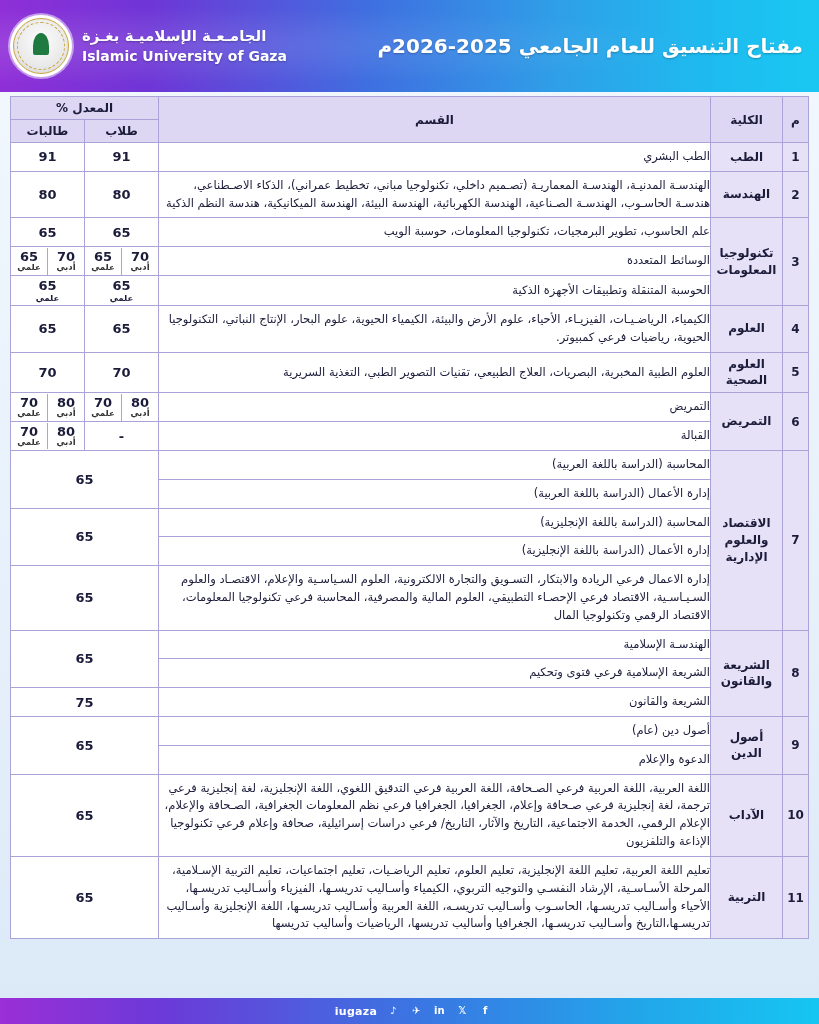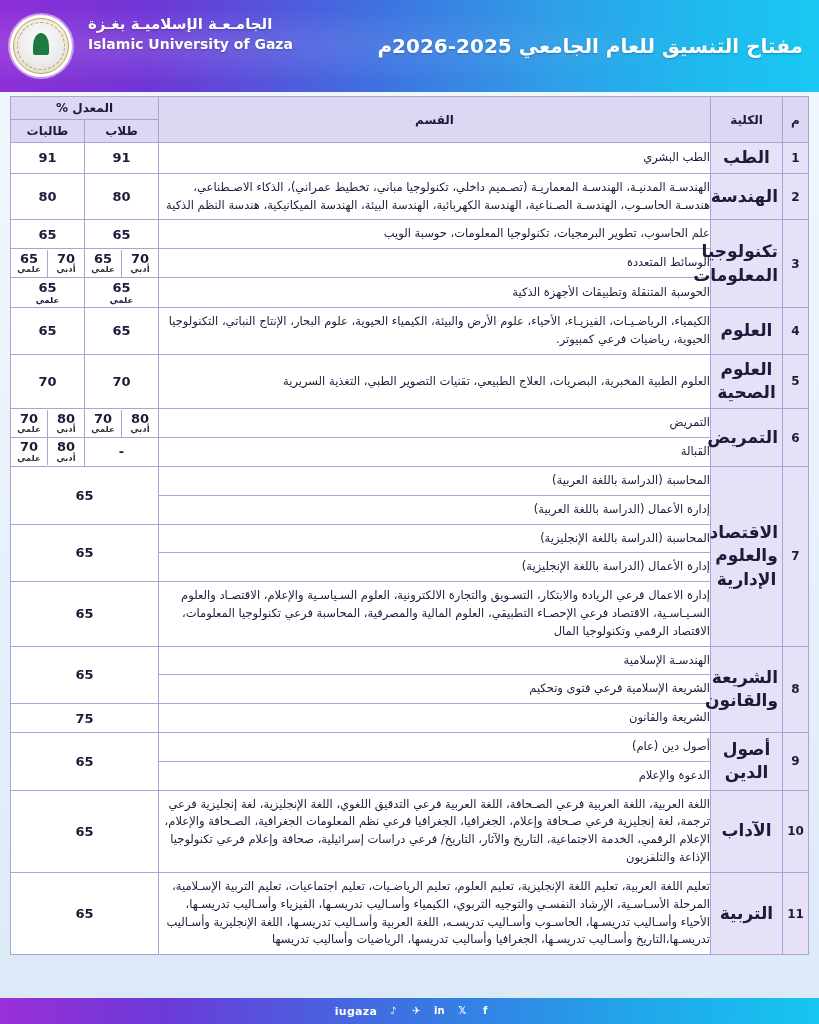--- a/index.html
+++ b/index.html
@@ -35,21 +35,21 @@
     line-height:1.32;
     text-align:left;
     font-size:20px;
     text-shadow:0 1px 2px rgba(0,0,0,.25);
     margin-right:6px;
     z-index:2;
   }
   .hdr-title .l2{color:#fff8c4;}
   .hdr-right{
     margin-right:auto;
-    display:flex;align-items:flex-start;gap:16px;
+    display:flex;align-items:center;gap:10px;
     z-index:2;
   }
   .uni-names{text-align:left;color:#fff;line-height:1.3;}
   .uni-ar{font-size:15px;font-weight:bold;letter-spacing:.5px;text-shadow:0 1px 2px rgba(0,0,0,.25);}
   .uni-en{font-size:14px;font-weight:bold;text-shadow:0 1px 2px rgba(0,0,0,.25);}
   .logo{
     width:62px;height:62px;border-radius:50%;
     background:#fff;
     display:flex;align-items:center;justify-content:center;
     box-shadow:0 0 0 2px rgba(255,255,255,.5);
@@ -100,21 +100,21 @@
   .col-num{width:74px;}
   td.dept{
     text-align:right;
     padding:5px 0;
     line-height:1.55;
     font-size:11.5px;
   }
   td.fac{
     background:#e7e1f7;
     font-weight:bold;
-    font-size:17px;
+    font-size:12px;
     line-height:1.4;
   }
   td.idx{
     background:#e7e1f7;
     font-weight:bold;
     font-size:12px;
   }
   td.num{
     font-size:13px;font-weight:bold;
     padding:2px;

